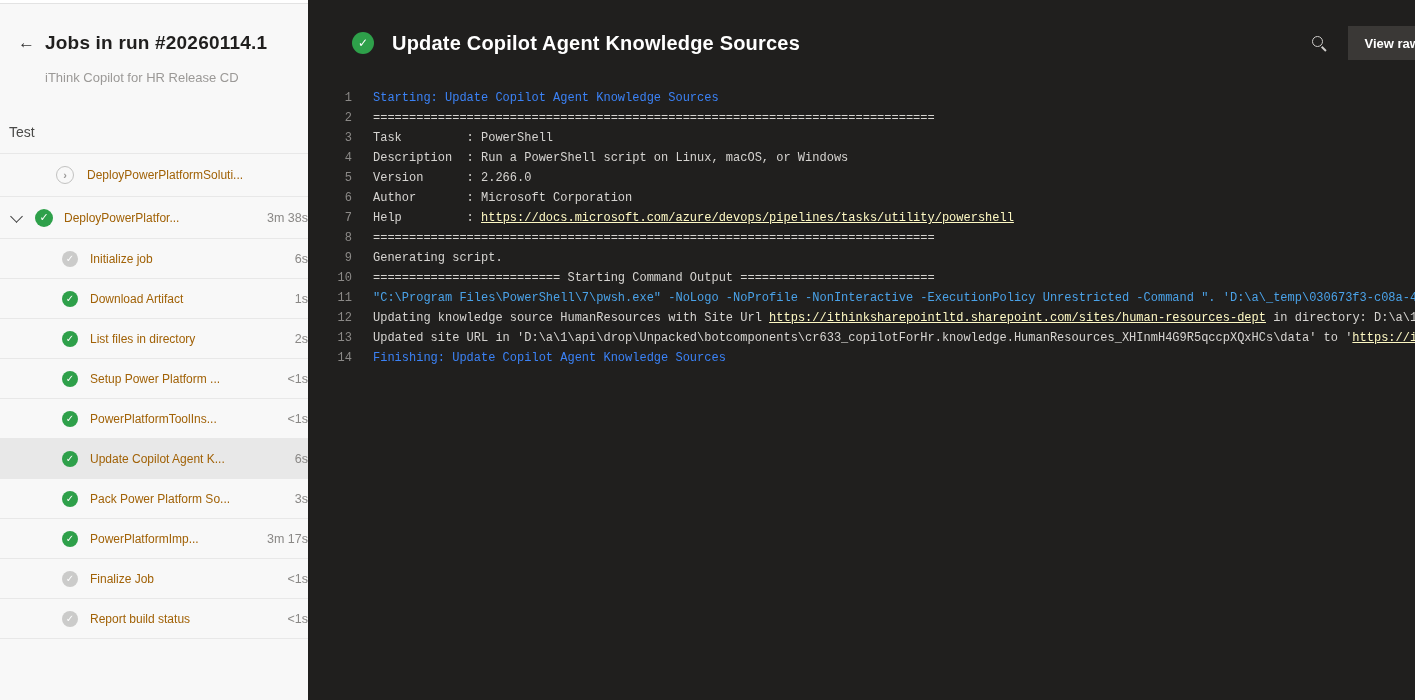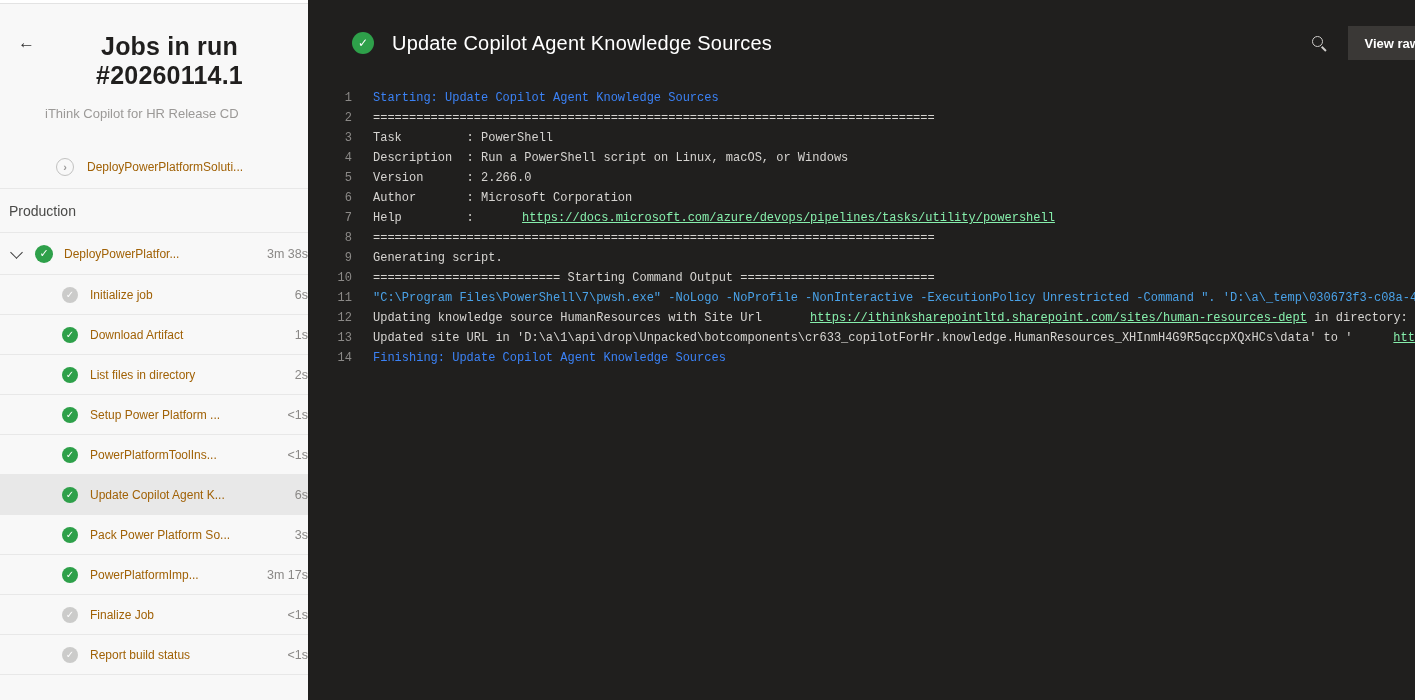--- a/index.html
+++ b/index.html
@@ -10,21 +10,21 @@
   }
   
   .sidebar{
     position:absolute;left:0;top:0;width:308px;height:700px;
     background:#f8f8f8;box-sizing:border-box;
   }
   .sb-topline{height:3px;background:#ffffff;border-bottom:1px solid #e3e3e3;}
   .sb-header{display:flex;align-items:flex-start;padding:28px 14px 0 14px;}
   .back{background:none;border:none;cursor:pointer;padding:0;margin:2px 10px 0 4px;
     font-size:17px;color:#333;line-height:1;}
-  .sb-title{margin:0;font-size:25px;font-weight:700;color:#201f1e;letter-spacing:.2px;text-align:center;}
+  .sb-title{margin:0;font-size:19px;font-weight:700;color:#201f1e;letter-spacing:.2px;text-align:center;}
   .sb-sub{font-size:13px;color:#9b9997;margin-top:16px;}
   .stages{margin-top:25px;}
   .stage-label{height:43px;display:flex;align-items:center;padding-left:9px;
     font-size:14px;color:#4a4a48;border-bottom:1px solid #e8e8e8;}
   .row{display:flex;align-items:center;border-bottom:1px solid #e8e8e8;cursor:pointer;
     box-sizing:border-box;background:transparent;}
   .row.sel{background:#e8e8e8;}
   .row-job{height:43px;padding-left:56px;}
   .row-parent{height:42px;padding-left:8px;}
   .row-step{height:40px;padding-left:62px;}
@@ -39,59 +39,59 @@
   .ic-collapsed{background:transparent;border:1px solid #c2c2c1;color:#9a9998;
     font-size:13px;font-weight:700;line-height:1;}
   .ic18{width:18px;height:18px;font-size:11px;margin-right:11px;}
   .ic16{width:16px;height:16px;font-size:10px;margin-right:12px;}
   .ic-collapsed.ic18{width:16px;height:16px;margin-right:13px;}
   
   .panel{position:absolute;left:308px;top:0;width:1107px;height:700px;background:#201f1e;}
   .p-header{display:flex;align-items:center;padding:26px 0 0 44px;}
   .p-status{width:22px;height:22px;border-radius:50%;background:#2ea04a;color:#fff;
     display:flex;align-items:center;justify-content:center;font-size:12px;flex:none;}
-  .p-title{margin:0 0 0 18px;font-size:20px;font-weight:400;color:#ffffff;letter-spacing:.2px;white-space:nowrap;}
+  .p-title{margin:0 0 0 18px;font-size:20px;font-weight:700;color:#ffffff;letter-spacing:.2px;white-space:nowrap;}
   .hdr-right{margin-left:auto;display:flex;align-items:center;margin-right:-44px;}
   .search-btn{background:none;border:none;cursor:pointer;width:30px;height:30px;position:relative;
     margin-right:14px;padding:0;flex:none;}
   .mag{position:absolute;left:7px;top:7px;width:16px;height:16px;}
   .mag::before{content:'';position:absolute;width:9px;height:9px;border:1.5px solid #cfcdcb;border-radius:50%;left:1px;top:1px;}
   .mag::after{content:'';position:absolute;width:6px;height:1.5px;background:#cfcdcb;transform:rotate(45deg);left:10px;top:12.5px;}
   .raw-btn{height:34px;background:#3a3836;border:none;cursor:pointer;color:#ffffff;
     font-family:"Liberation Sans",sans-serif;font-size:13px;font-weight:700;
     padding:0 16px;white-space:nowrap;flex:none;}
   
   .log{margin-top:28px;font-family:"Liberation Mono","DejaVu Sans Mono",monospace;
     font-size:12px;line-height:20px;}
   .log-line{display:flex;white-space:pre;}
   .ln{width:44px;text-align:right;color:#8b8987;flex:none;cursor:pointer;}
   .lt{margin-left:21px;color:#d6d4d1;}
   .lt .sec{color:#3b82f6;}
   .lt .cmd{color:#4aa2e8;}
-  .lt .lnk{color:#86efac;text-decoration:underline;cursor:pointer;margin-left:41px;}
+  .lt .lnk{color:#fef9c3;text-decoration:underline;cursor:pointer;}
 </style>
 </head>
 <body>
 
 <aside class="sidebar">
   <div class="sb-topline"></div>
   <div class="sb-header">
     <button class="back"><span>←</span></button>
     <div>
       <h1 class="sb-title">Jobs in run #20260114.1</h1>
       <div class="sb-sub">iThink Copilot for HR Release CD</div>
     </div>
   </div>
   <div class="stages" id="stages">
+      <div class="stage-label">Test</div>
       <div class="row row-job">
         <span class="ic ic-collapsed ic18">›</span>
         <span class="row-label">DeployPowerPlatformSoluti...</span>
         <span class="row-dur"></span>
       </div>
-      <div class="stage-label">Production</div>
       <div class="row row-parent">
         <span class="chev-down"></span>
         <span class="ic ic-success ic18">✓</span>
         <span class="row-label">DeployPowerPlatfor...</span>
         <span class="row-dur">3m 38s</span>
       </div>
       <div class="row row-step">
         <span class="ic ic-neutral ic16">✓</span>
         <span class="row-label">Initialize job</span>
         <span class="row-dur">6s</span>

